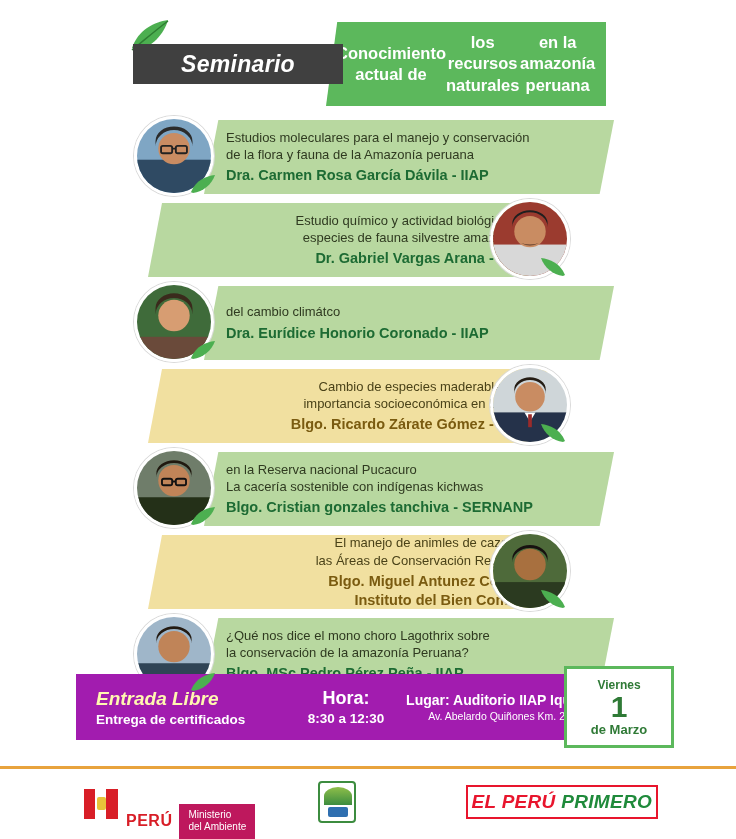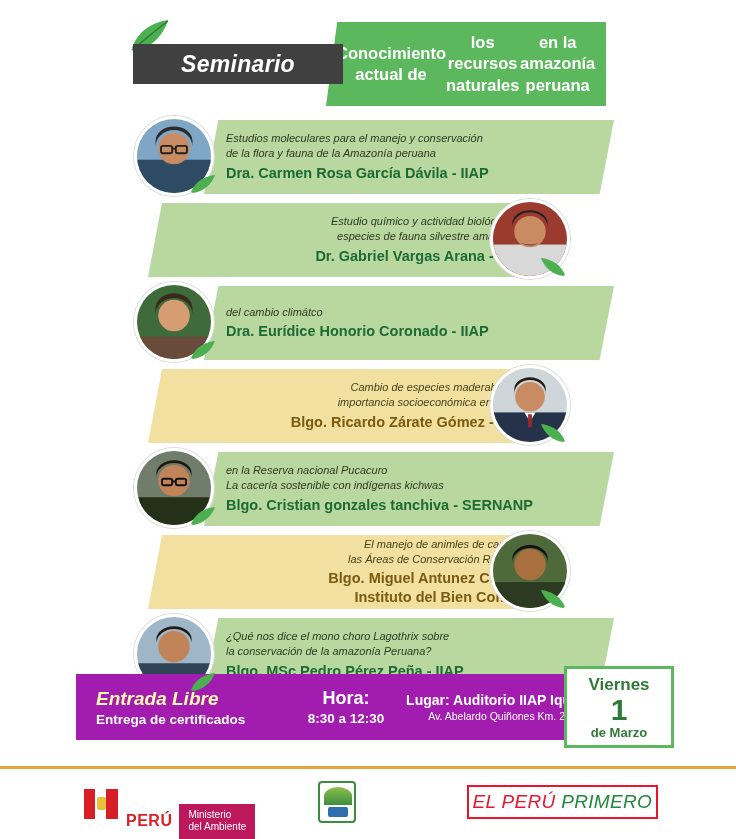--- a/index.html
+++ b/index.html
@@ -76,21 +76,21 @@
     clip-path: polygon(3.5% 0, 100% 0, 96.5% 100%, 0 100%);
     align-items: flex-start;
     text-align: left;
   }
   .row.right .band {
     left: 148px; width: 400px;
     clip-path: polygon(3.5% 0, 100% 0, 96.5% 100%, 0 100%);
     align-items: flex-end;
     text-align: right;
   }
-  .band .line { font-size: 11px; color: #2f3a20; line-height: 1.33; font-style: italic; }
+  .band .line { font-size: 13px; color: #2f3a20; line-height: 1.33; }
   .band .speaker { font-size: 14.5px; font-weight: bold; color: #1f5c2e; margin-top: 3px; line-height: 1.3; }
   .band.green { background: #b8d8a0; }
   .band.green .speaker { color: #1d6b33; }
   .band.yellow { background: #f1e0a0; }
   .band.yellow .speaker { color: #7a5b10; }
   .band.yellow .line { color: #4a4218; }
 
   .photo {
     position: absolute;
     top: 0;
@@ -131,21 +131,21 @@
   .col-lugar .t1 { font-size: 14px; font-weight: bold; }
   .col-lugar .t2 { font-size: 10.5px; margin-top: 2px; }
   .col-fecha {
     width: 110px; height: 82px;
     background: #ffffff;
     border: 3px solid #5cb85c;
     position: absolute; right: -14px; top: -8px;
     display: flex; flex-direction: column;
     align-items: center; justify-content: center;
   }
-  .col-fecha .d1 { font-size: 17px; font-weight: bold; color: #2f7a36; }
+  .col-fecha .d1 { font-size: 12px; font-weight: bold; color: #2f7a36; }
   .col-fecha .d2 { font-size: 30px; font-weight: bold; color: #2f7a36; line-height: 1; }
   .col-fecha .d3 { font-size: 13px; font-weight: bold; color: #2f7a36; }
 
   
   .footer {
     position: absolute;
     left: 0; top: 766px;
     width: 736px; height: 73px;
     border-top: 3px solid #e8a33d;
     display: flex;
@@ -191,21 +191,21 @@
   }
   .iiap-logo::after {
     content:""; position:absolute; left:8px; bottom:4px;
     width:20px; height:10px; background:#2f6fb0; border-radius:2px;
   }
   .iiap-txt { margin-left: 8px; font-size: 8.5px; line-height: 1.28; color: #333; }
   .peru-primero {
     position: absolute; right: 78px; top: 16px;
     border: 2px solid #e8152d;
     padding: 4px 4px;
-    font-size: 19px; font-weight: normal; font-style: italic;
+    font-size: 19px; font-weight: bold; font-style: italic;
     color: #e8152d;
     letter-spacing: .3px;
   }
   .pp-green { color: #1f8a3b; }
 
   .portrait { width: 100%; height: 100%; display: block; }
 </style>
 </head>
 <body>
 

